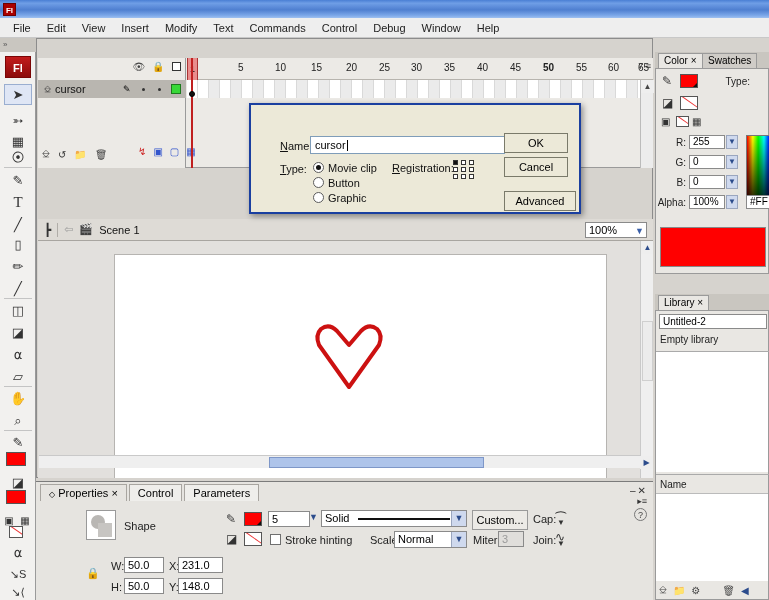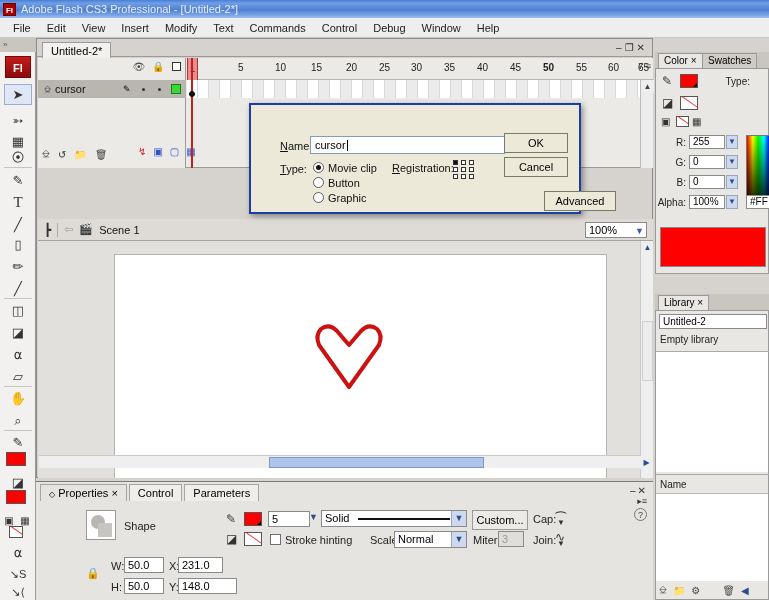--- a/index.html
+++ b/index.html
@@ -256,21 +256,20 @@
   .reggrid div.on { background:#111; }
   u { text-decoration: underline; }
 </style>
 </head>
 <body>
 
 <div class="app">
 
   <div class="titlebar">
     <div class="fl-mini">Fl</div>
-    <div class="titlebar-text">Adobe Flash CS3 Professional - [Untitled-2*]</div>
   </div>
 
   <div class="menubar">
     <div class="menu-item">File</div>
     <div class="menu-item">Edit</div>
     <div class="menu-item">View</div>
     <div class="menu-item">Insert</div>
     <div class="menu-item">Modify</div>
     <div class="menu-item">Text</div>
     <div class="menu-item">Commands</div>
@@ -356,26 +355,20 @@
     </div>
   <div class="tool" style="top:564px;">
       <span style="font-size:11px;">↘S</span>
     </div>
   <div class="tool" style="top:582px;">
       <span style="font-size:11px;">↘⟨</span>
     </div>
 
   <div class="docwin">
 
-    <div class="doctabbar">
-      <div class="doctab">Untitled-2*</div>
-      <div class="docwin-ctrls">
-        <span>–</span><span>❐</span><span>✕</span>
-      </div>
-    </div>
 
     <div class="timeline">
 
       <div class="tl-layerhead">
         <div class="tl-icons">
           <span class="eye-ico">👁</span>
           <span class="lock-ico">🔒</span>
           <span class="sq-ico"></span>
         </div>
 
@@ -552,21 +545,21 @@
     <span style="position:absolute;left:521px;top:57px;font-size:8px;color:#333;">▼</span>
 
     <span style="position:absolute;left:50px;top:85px;font-size:11px;color:#333;">🔒</span>
     <div class="prop-label" style="left:75px;top:78px;">W:</div>
     <div class="field" style="left:88px;top:75px;width:40px;">50.0</div>
     <div class="prop-label" style="left:133px;top:78px;">X:</div>
     <div class="field" style="left:142px;top:75px;width:45px;">231.0</div>
     <div class="prop-label" style="left:75px;top:99px;">H:</div>
     <div class="field" style="left:88px;top:96px;width:40px;">50.0</div>
     <div class="prop-label" style="left:133px;top:99px;">Y:</div>
-    <div class="field" style="left:142px;top:96px;width:59px;">148.0</div>
+    <div class="field" style="left:142px;top:96px;width:45px;">148.0</div>
 
     <div class="help-ico" style="top:26px;">?</div>
   </div>
 
   <div class="rightpanel">
 
     <div class="panel-tabrow">
       <div class="ptab" style="left:3px;">
         <span>Color</span> <span>×</span>
       </div>
@@ -660,17 +653,17 @@
         <div></div>
           <div></div>
           <div></div>
         <div></div>
           <div></div>
           <div></div>
       </div>
 
       <div class="dlg-btn" style="left:253px;top:28px;">OK</div>
       <div class="dlg-btn" style="left:253px;top:52px;">Cancel</div>
-      <div class="dlg-btn" style="left:253px;top:86px;width:72px;margin-left:40px;">Advanced</div>
+      <div class="dlg-btn" style="left:253px;top:86px;width:72px;">Advanced</div>
     </div>
   </div>
 
 </div>
 
 </body></html>

